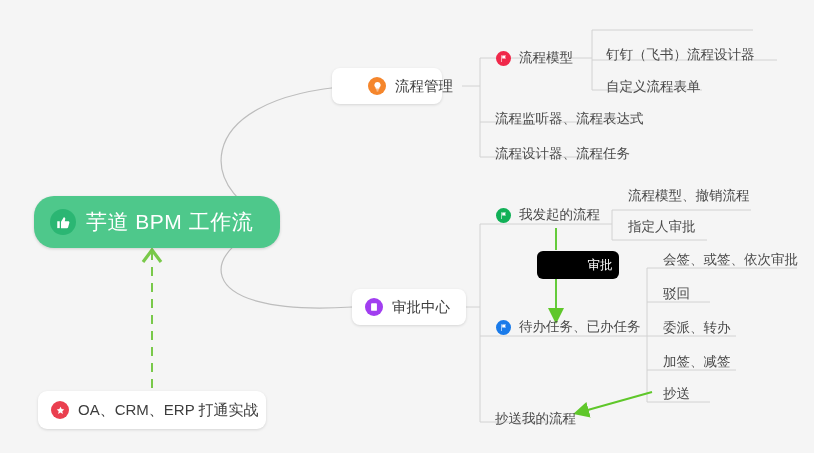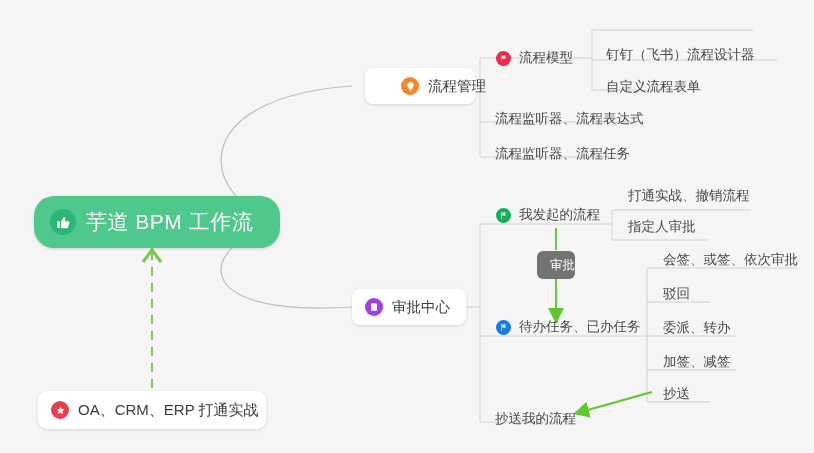--- a/index.html
+++ b/index.html
@@ -54,21 +54,21 @@
     box-sizing: border-box;
     padding: 0 16px 0 13px;
     height: 36px;
   }
   .card-label {
     font-size: 14.5px;
     color: #3d3d3d;
     margin-left: 9px;
     white-space: nowrap;
   }
-  #node-proc-mgmt { left: 365px; top: 68px; width: 110px; padding-left: 36px; }
+  #node-proc-mgmt { left: 332px; top: 68px; width: 110px; padding-left: 36px; }
   #node-approval-center { left: 352px; top: 289px; width: 114px; }
   #node-footnote {
     left: 38px; top: 391px; width: 228px; height: 38px;
     border-radius: 9px;
   }
   #node-footnote .card-label { font-size: 15px; }
 
   
   .leaf {
     position: absolute;
@@ -102,25 +102,26 @@
   .ic-star   { background: #ea3f4f; }
   .ic-flag-red   { background: #f0284a; }
   .ic-flag-green { background: #11b057; }
   .ic-flag-blue  { background: #1a7bea; }
 
   
   .badge-approve {
     position: absolute;
     left: 537px; top: 251px;
     width: 38px; height: 28px;
-    background: #737373;
+    background: #000000;
     border-radius: 6px;
     display: flex;
     align-items: center;
-    justify-content: flex-end;
+    justify-content: center;
+    padding-left: 44px;
   }
   .badge-approve span {
     color: #ffffff;
     font-size: 12.5px;
   }
 </style>
 </head>
 <body>
 
 <div id="canvas">
@@ -216,21 +217,21 @@
     <span class="leaf-text">钉钉（飞书）流程设计器</span>
   </div>
   <div class="leaf" style="left:600px; top:72px;">
     <span class="leaf-text">自定义流程表单</span>
   </div>
 
   <div class="leaf" style="left:489px; top:104px;">
     <span class="leaf-text">流程监听器、流程表达式</span>
   </div>
   <div class="leaf" style="left:489px; top:139px;">
-    <span class="leaf-text">流程监听器、流程任务</span>
+    <span class="leaf-text">流程设计器、流程任务</span>
   </div>
 
   <div class="card-node" id="node-approval-center">
     <span class="ic ic-md ic-clip">
       <svg width="10" height="10" viewBox="0 0 24 24" fill="#ffffff">
         <rect x="5" y="3" width="14" height="18" rx="2"></rect>
       </svg>
     </span>
     <span class="card-label">审批中心</span>
   </div>
@@ -238,21 +239,21 @@
   <div class="leaf with-icon" style="left:490px; top:200px;">
     <span class="ic ic-sm ic-flag-green">
       <svg width="9" height="9" viewBox="0 0 24 24" fill="#ffffff">
         <path d="M6 3h1.6v18H6z"></path>
           <path d="M8.6 4h10l-2.4 4 2.4 4h-10z"></path>
       </svg>
     </span>
     <span class="leaf-text">我发起的流程</span>
   </div>
   <div class="leaf" style="left:622px; top:181px;">
-    <span class="leaf-text">打通实战、撤销流程</span>
+    <span class="leaf-text">流程模型、撤销流程</span>
   </div>
   <div class="leaf" style="left:622px; top:212px;">
     <span class="leaf-text">指定人审批</span>
   </div>
 
   <div class="badge-approve">
     <span>审批</span>
   </div>
 
   <div class="leaf with-icon" style="left:490px; top:312px;">

